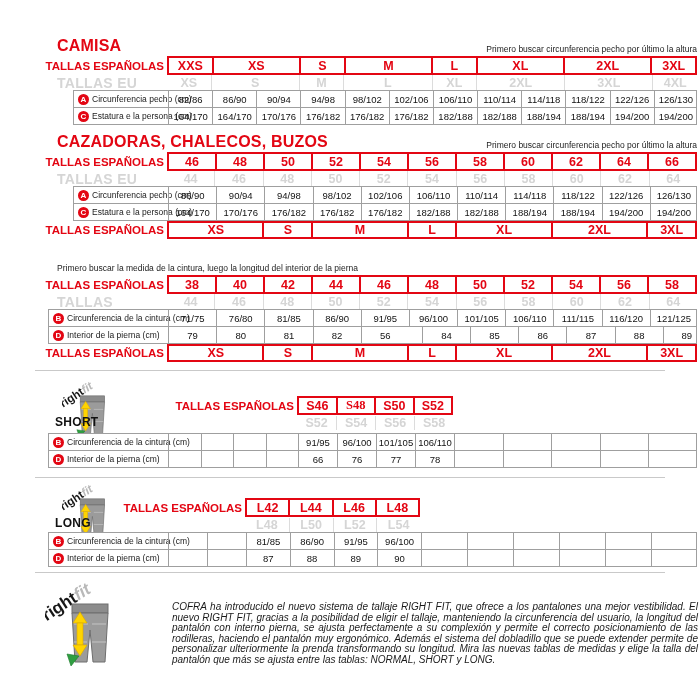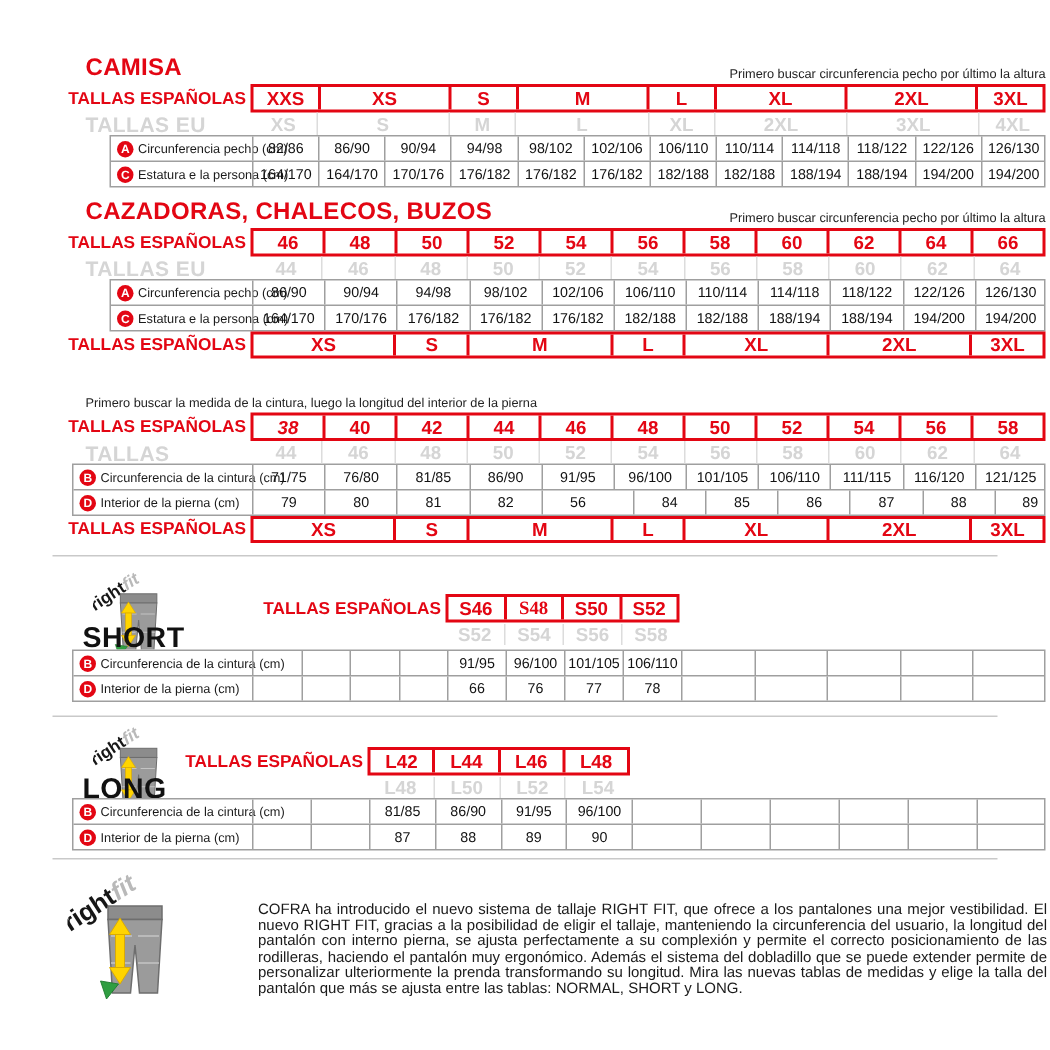--- a/index.html
+++ b/index.html
@@ -35,33 +35,33 @@
   .d-row:first-child{border-top:none;}
   .d-label{display:flex;align-items:center;padding-left:4px;box-sizing:border-box;
            font-size:8.5px;color:#1a1a1a;white-space:nowrap;flex-shrink:0;}
   .badge{width:11px;height:11px;border-radius:50%;background:var(--red);color:#fff;
          font-size:8px;font-weight:700;display:inline-flex;align-items:center;
          justify-content:center;margin-right:3px;flex-shrink:0;}
   .d-cell{display:flex;align-items:center;justify-content:center;border-left:1px solid var(--line);
           font-size:9.5px;box-sizing:border-box;flex-shrink:0;}
   .divider{position:absolute;left:35px;width:630px;height:1px;background:#c9c9c9;}
   .sl-sec{position:absolute;left:0;width:700px;}
-  .sl-name{position:absolute;font-size:19px;font-weight:800;color:#111;letter-spacing:.3px;}
+  .sl-name{position:absolute;font-size:12px;font-weight:800;color:#111;letter-spacing:.3px;}
   .sl-hdr{position:absolute;display:flex;height:19px;}
   .sl-hdr .hdr-label{width:auto;}
   .sl-gray{position:absolute;display:flex;height:14px;}
   .sl-gray .ecell{display:flex;align-items:center;justify-content:center;border-left:1px solid var(--euline);
                   font-size:12.5px;font-weight:800;color:var(--gray);box-sizing:border-box;flex-shrink:0;}
   .sl-gray .ecell:first-child{border-left:none;}
   .sl-block{position:absolute;left:48px;}
   .logo{position:absolute;}
   .rf-head{position:absolute;left:127px;top:2px;font-size:15px;font-weight:800;
            letter-spacing:1px;color:#111;white-space:nowrap;}
   .rf-body{position:absolute;left:127px;top:22px;width:526px;font-size:10px;line-height:10.6px;
-           color:#1a1a1a;text-align:justify;}
+           color:#1a1a1a;text-align:justify;font-style:italic;}
 </style>
 </head>
 <body>
 
 <div class="page">
 
   <section class="sec" style="top:38px;">
     <div class="sec-head">
       <div class="title">CAMISA</div>
       <div class="note">Primero buscar circunferencia pecho por último la altura</div>
@@ -224,21 +224,21 @@
   </section>
 
   <section class="sec" style="top:263px;">
     <div class="sec-head">
       <div class="note">Primero buscar la medida de la cintura, luego la longitud del interior de la pierna</div>
     </div>
     <div id="tbl-pantalones">
         <div class="hdr-row">
           <div class="hdr-label">TALLAS ESPAÑOLAS</div>
           <div class="red-box">
-            <div class="rcell" style="flex: 1 1 0px; font-style: italic;">38</div>
+            <div class="rcell" style="flex: 1 1 0px;">38</div>
             <div class="rcell" style="flex: 1 1 0px;">40</div>
             <div class="rcell" style="flex: 1 1 0px;">42</div>
             <div class="rcell" style="flex: 1 1 0px;">44</div>
             <div class="rcell" style="flex: 1 1 0px;">46</div>
             <div class="rcell" style="flex: 1 1 0px;">48</div>
             <div class="rcell" style="flex: 1 1 0px;">50</div>
             <div class="rcell" style="flex: 1 1 0px;">52</div>
             <div class="rcell" style="flex: 1 1 0px;">54</div>
             <div class="rcell" style="flex: 1 1 0px;">56</div>
             <div class="rcell" style="flex: 1 1 0px;">58</div>

